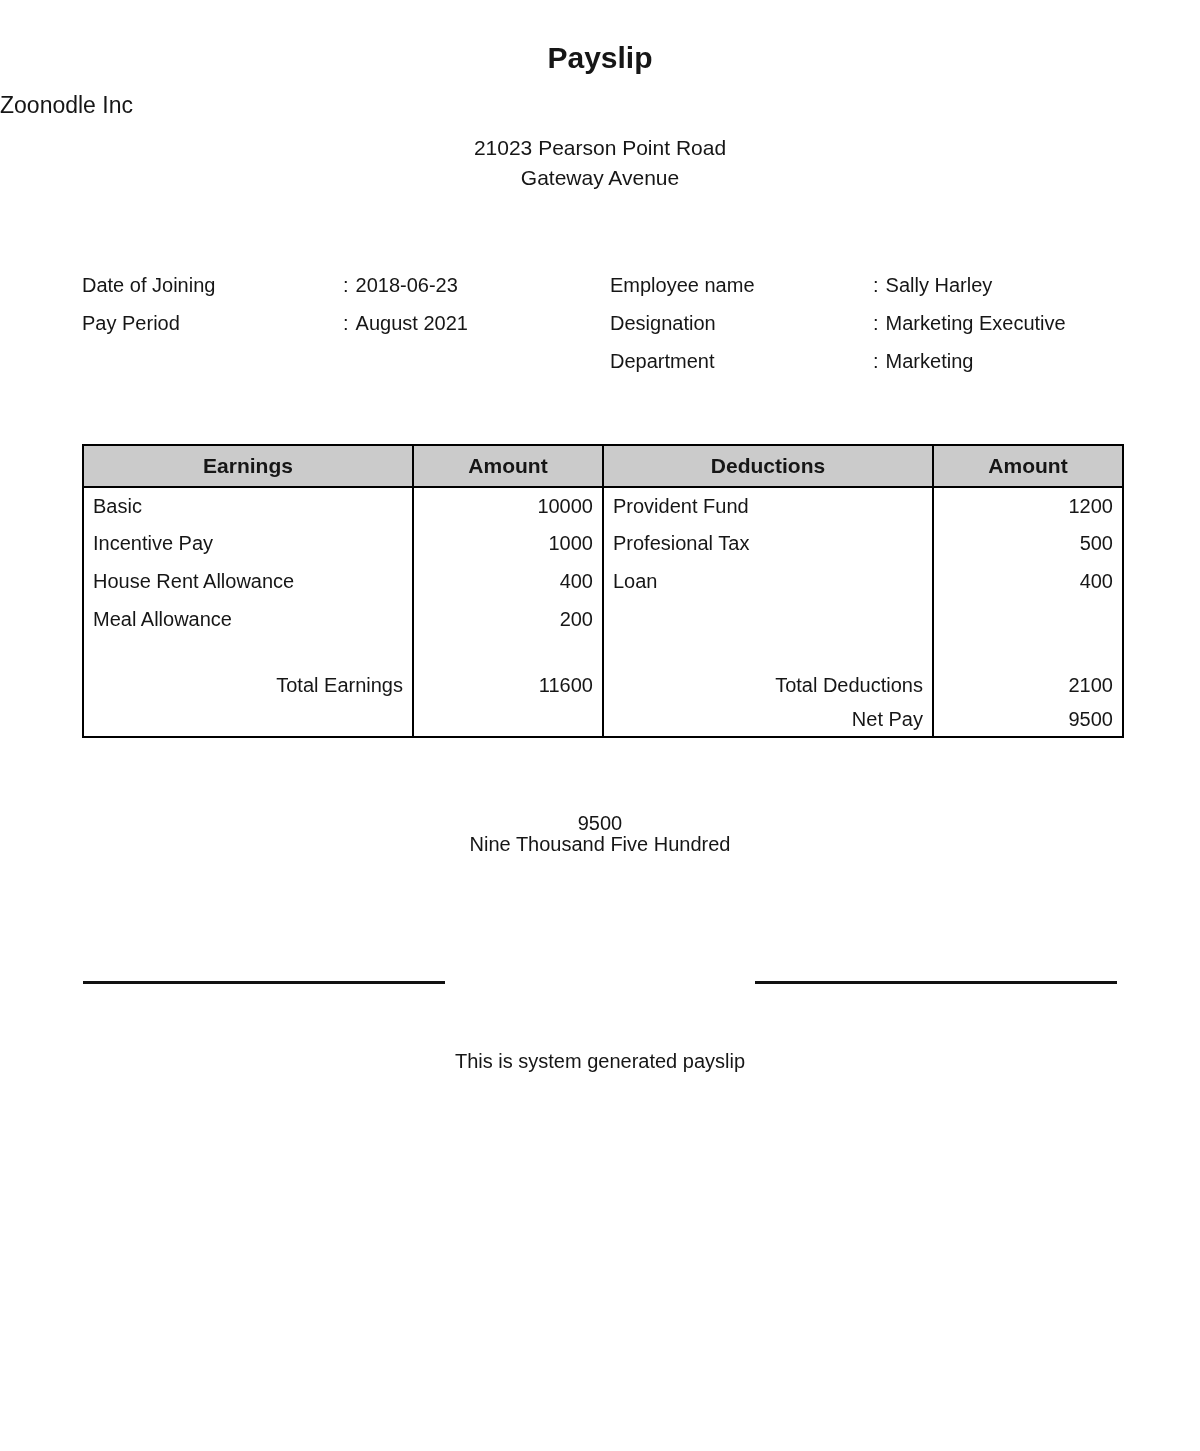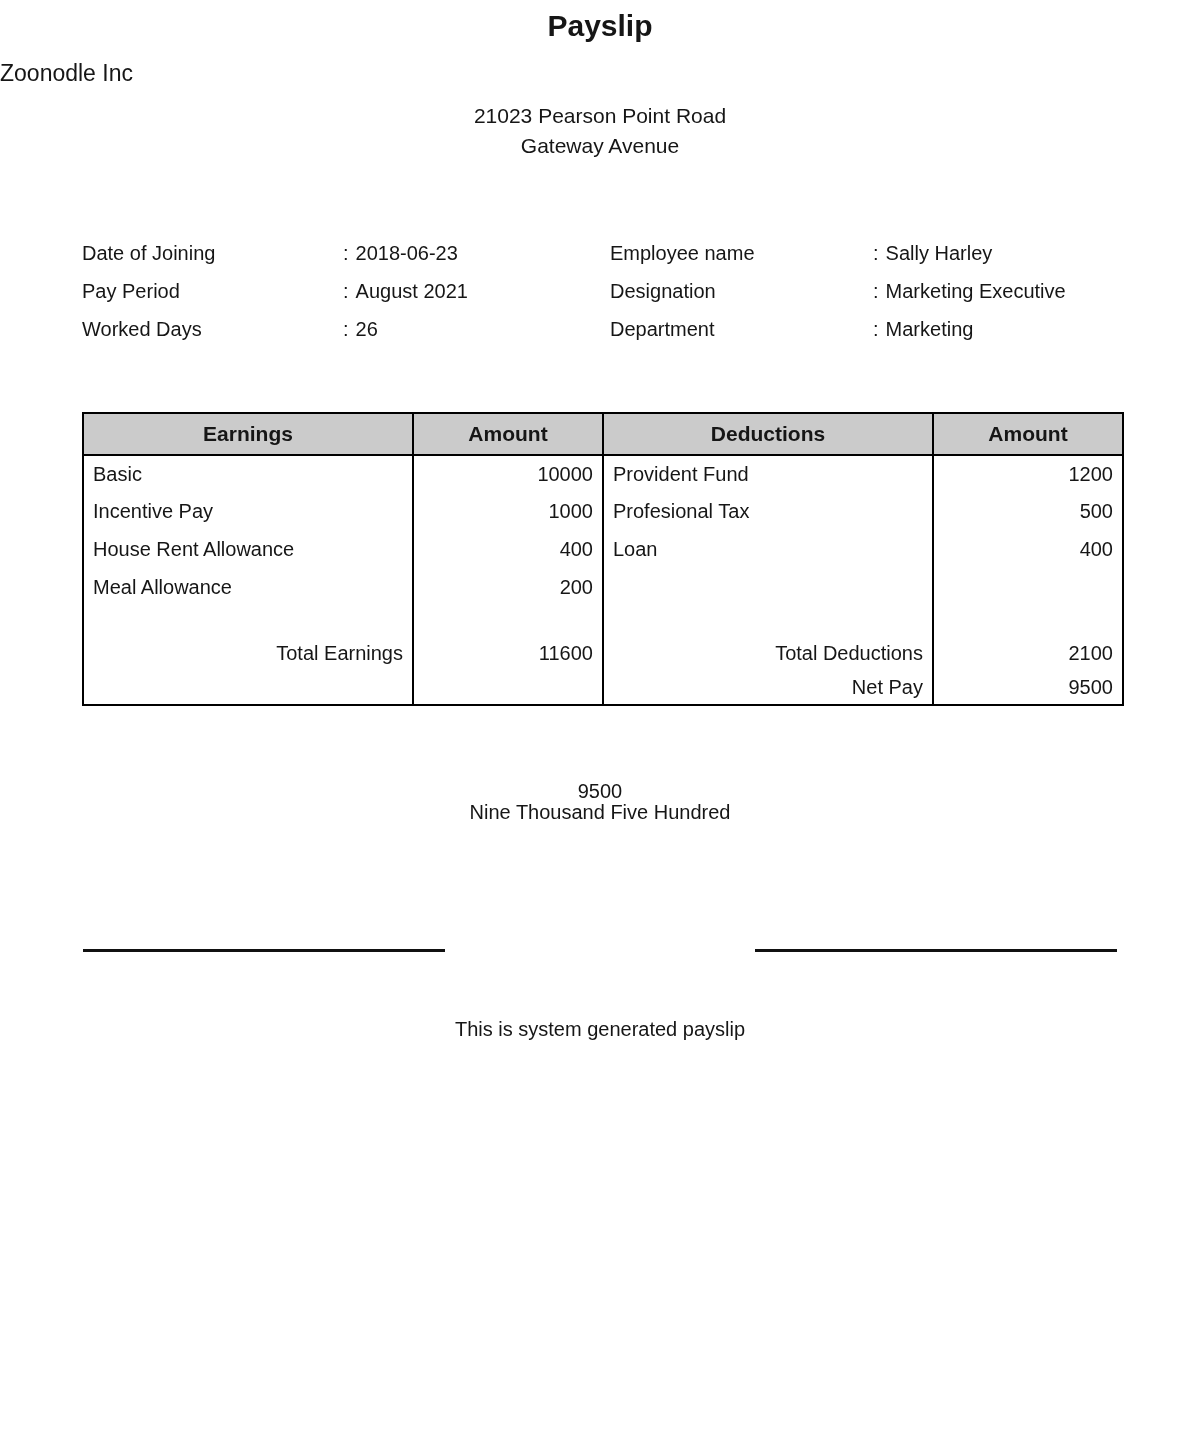--- a/index.html
+++ b/index.html
@@ -13,21 +13,21 @@
   }
   .page {
     position: relative;
     width: 1200px;
     height: 1451px;
     overflow: hidden;
   }
 
   
   .doc-title {
-    padding-top: 10px;
+    padding-top: 42px;
     text-align: center;
     font-size: 30px;
     font-weight: 700;
     line-height: 1.05;
   }
   .company-name {
     margin-top: 19px;
     text-align: left;
     font-size: 23px;
     line-height: 1.05;
@@ -151,24 +151,20 @@
   <div class="info-section">
     <div class="info-block-left">
       <div class="info-row">
         <span class="info-label">Date of Joining</span>
         <span class="info-value"><span class="info-colon">:</span><span>2018-06-23</span></span>
       </div>
       <div class="info-row">
         <span class="info-label">Pay Period</span>
         <span class="info-value"><span class="info-colon">:</span><span>August 2021</span></span>
       </div>
-      <div class="info-row">
-        <span class="info-label">Worked Days</span>
-        <span class="info-value"><span class="info-colon">:</span><span>26</span></span>
-      </div>
     </div>
     <div class="info-block-right">
       <div class="info-row">
         <span class="info-label">Employee name</span>
         <span class="info-value"><span class="info-colon">:</span><span>Sally Harley</span></span>
       </div>
       <div class="info-row">
         <span class="info-label">Designation</span>
         <span class="info-value"><span class="info-colon">:</span><span>Marketing Executive</span></span>
       </div>

